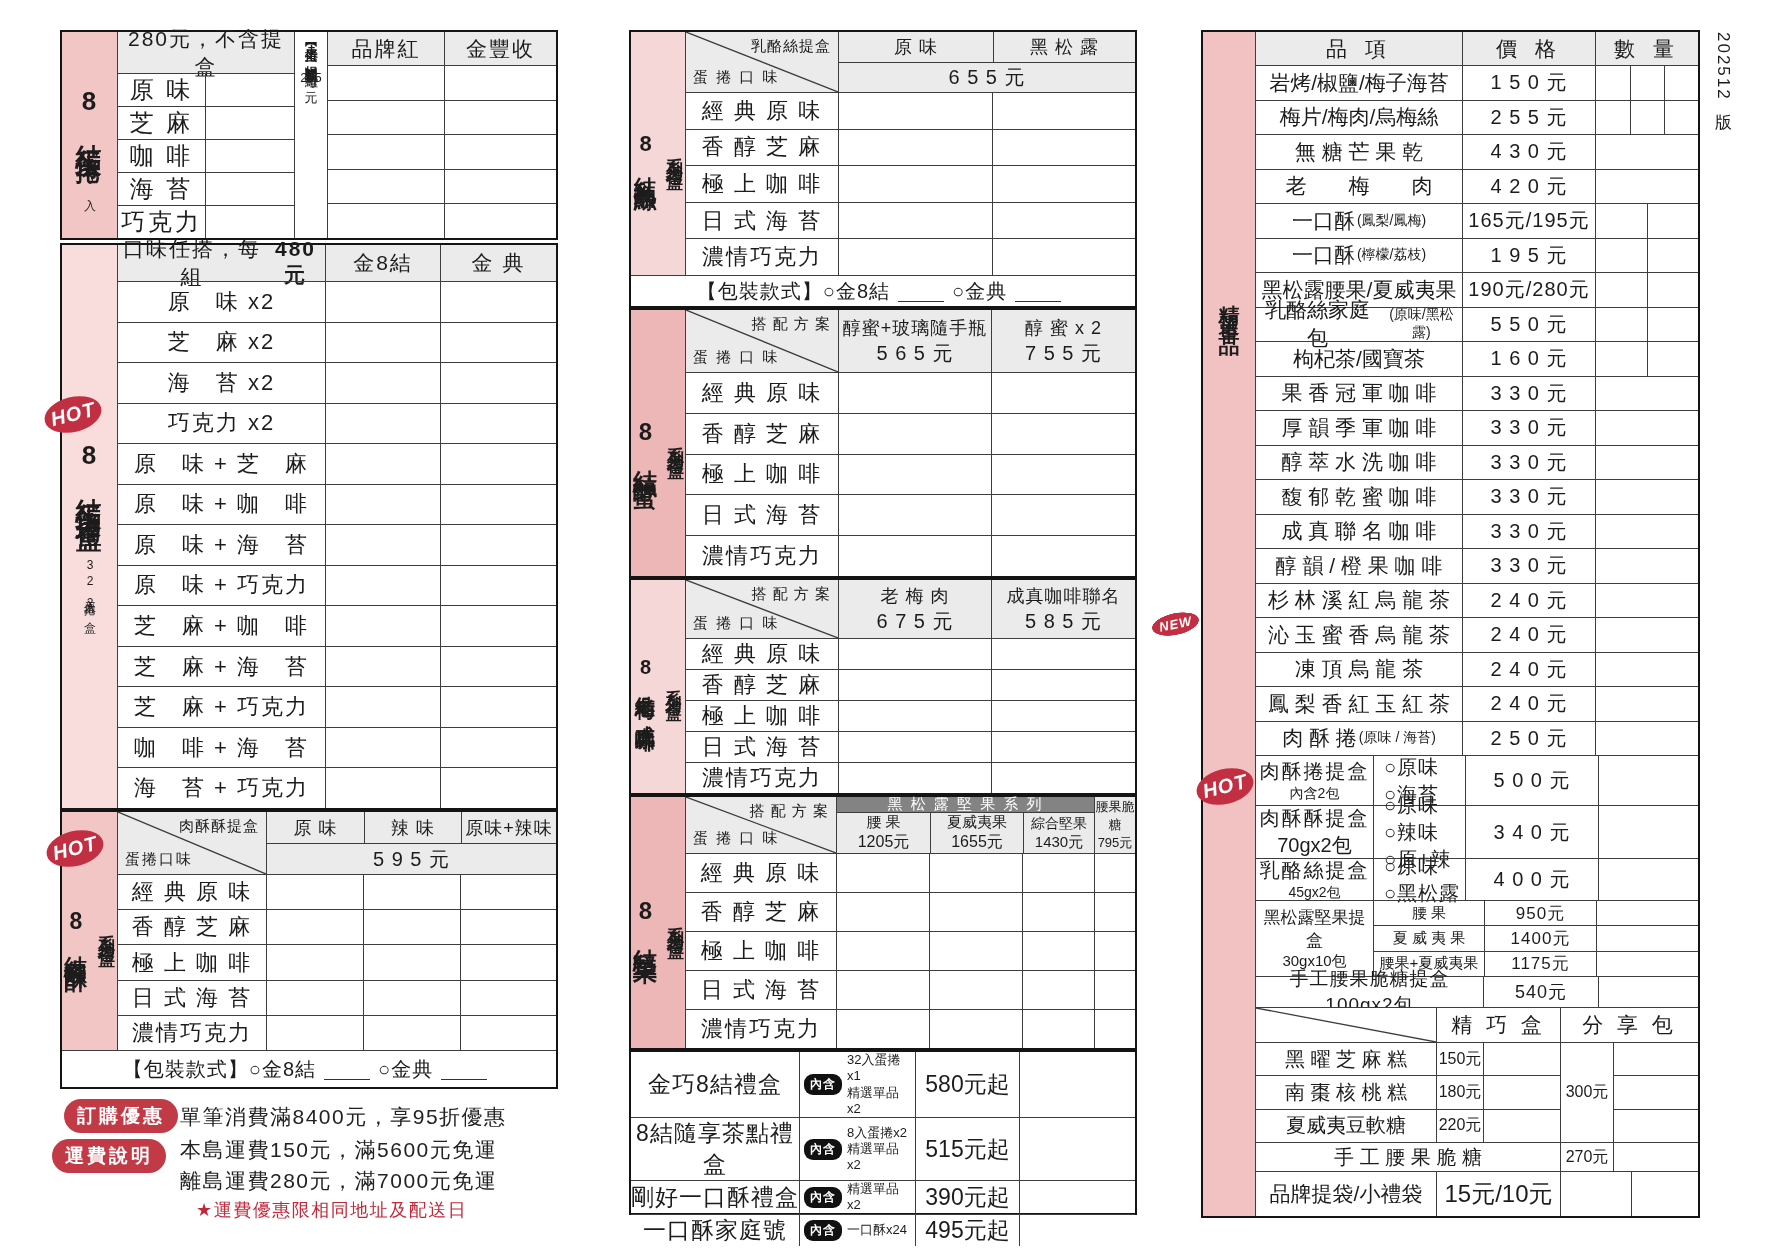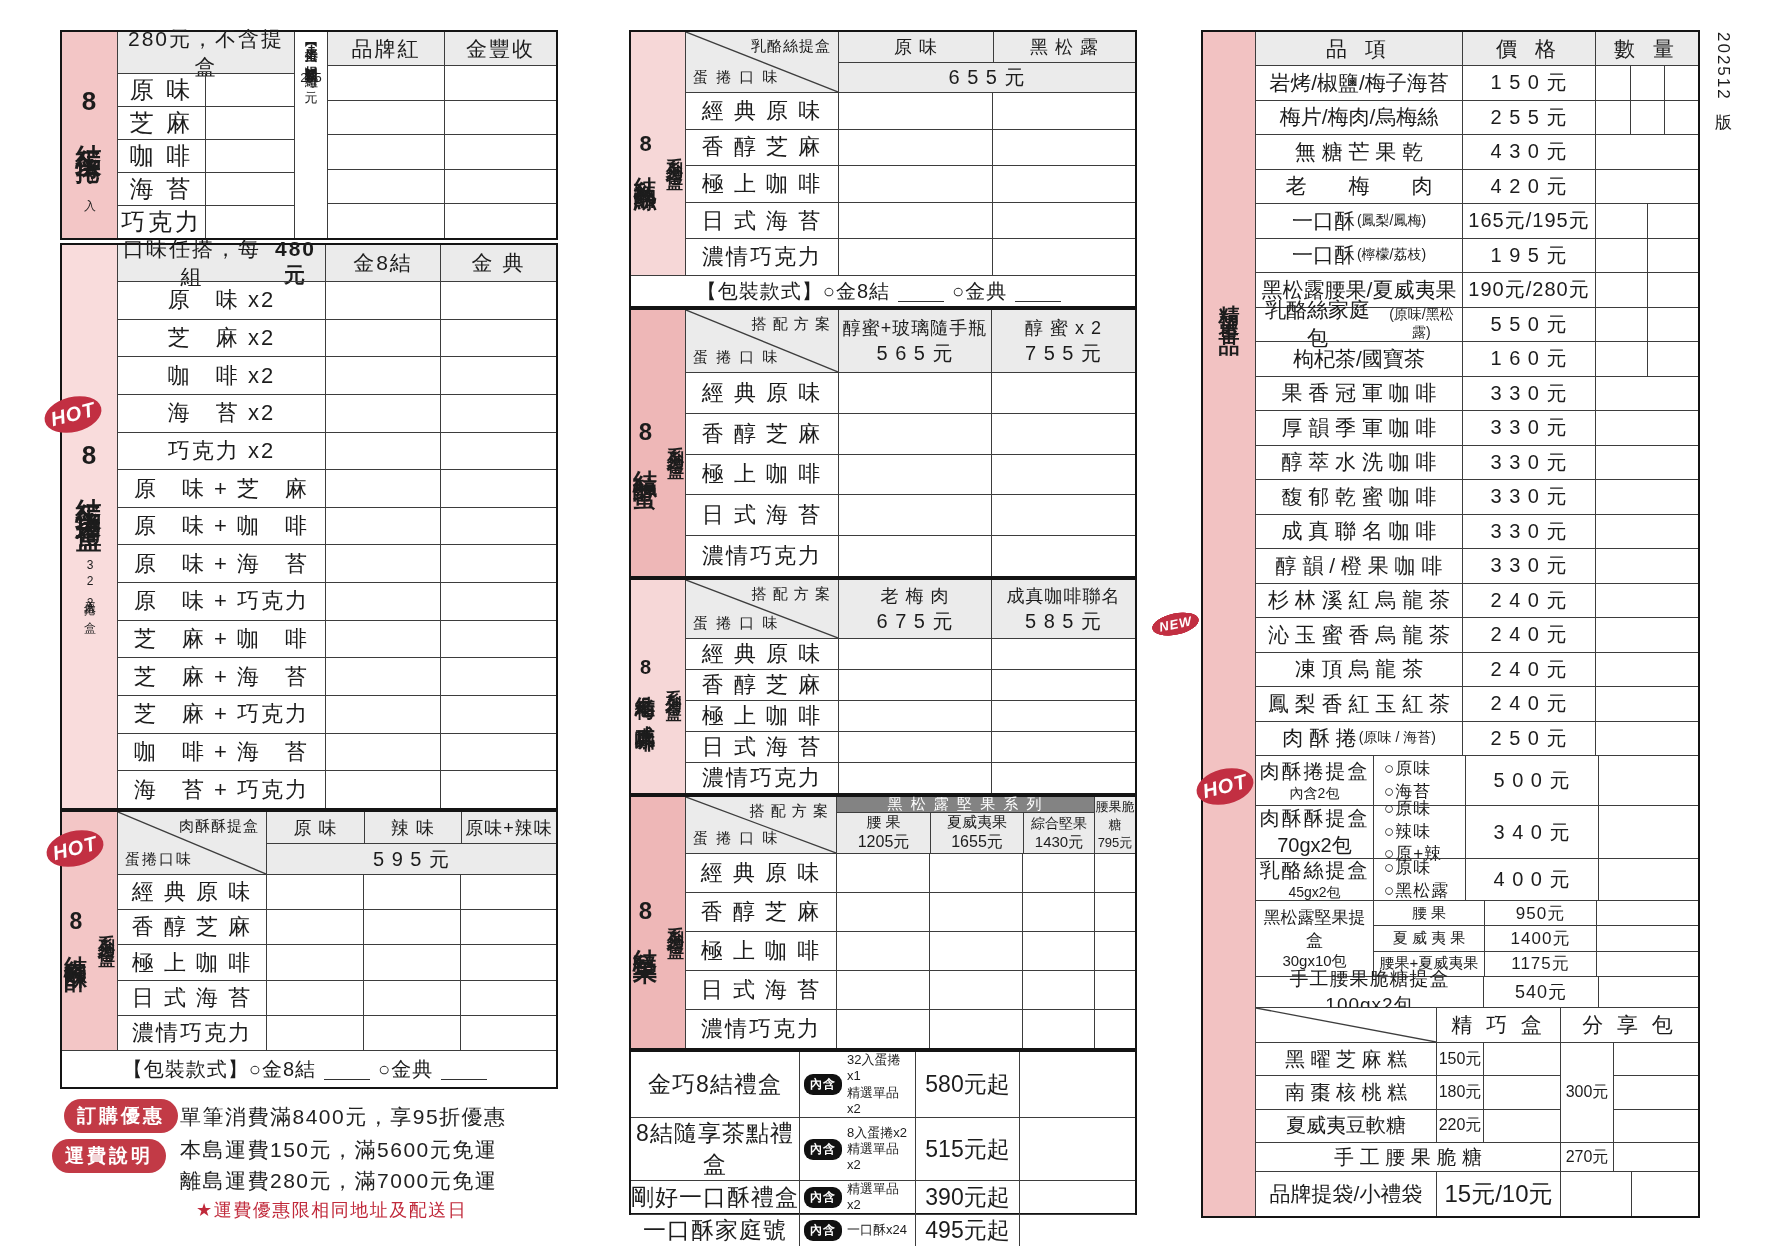--- a/index.html
+++ b/index.html
@@ -45,21 +45,21 @@
   .note-text{position:absolute;font-size:21px;letter-spacing:1.5px;color:#222}
   .blank-line{display:inline-block;width:46px;border-bottom:1.6px solid #333;height:1.1em;margin:0 8px}
   .pack{display:flex;align-items:center;justify-content:center;font-size:20px;letter-spacing:1px;background:#fff}
   .band{position:relative;background:#f2c2c2}
   .band-label{position:absolute;top:256px;left:50%;transform:translateX(-50%);writing-mode:vertical-rl;
               text-orientation:upright;font-weight:bold;font-size:21px;letter-spacing:10px}
   .c-qty{position:relative}
   .c-qty[data-qty="2"]::before{content:"";position:absolute;left:50%;top:0;bottom:0;border-left:1.3px solid #3d3d3d}
   .c-qty[data-qty="3"]::before{content:"";position:absolute;left:33.3%;top:0;bottom:0;border-left:1.3px solid #3d3d3d}
   .c-qty[data-qty="3"]::after{content:"";position:absolute;left:66.6%;top:0;bottom:0;border-left:1.3px solid #3d3d3d}
-  .opt{font-size:17px;line-height:1.35;text-align:center;letter-spacing:1px}
+  .opt{font-size:20px;line-height:1.35;text-align:center;letter-spacing:1px}
   .version{position:absolute;writing-mode:vertical-rl;text-orientation:mixed;font-size:17px;letter-spacing:2px}
   .gift-name{font-size:23px;letter-spacing:1px}
   .contains{display:flex;align-items:center;gap:5px;padding:0 4px;justify-content:flex-start}
   .contains .lines{display:flex;flex-direction:column;font-size:13px;line-height:1.25;text-align:left}
   .contains .lines span:empty{display:none}
   .red{color:#c0293a}
 </style>
 </head>
 <body>
 
@@ -155,25 +155,20 @@
             <div class="cell bl" style="width:115px"></div>
             <div class="cell bl fx"></div>
           </div>
 
           <div class="row bt fx">
             <div class="cell lbl" style="width:207px">芝　麻 x2</div>
             <div class="cell bl" style="width:115px"></div>
             <div class="cell bl fx"></div>
           </div>
 
-          <div class="row bt fx">
-            <div class="cell lbl" style="width:207px">咖　啡 x2</div>
-            <div class="cell bl" style="width:115px"></div>
-            <div class="cell bl fx"></div>
-          </div>
 
           <div class="row bt fx">
             <div class="cell lbl" style="width:207px">海　苔 x2</div>
             <div class="cell bl" style="width:115px"></div>
             <div class="cell bl fx"></div>
           </div>
 
           <div class="row bt fx">
             <div class="cell lbl" style="width:207px">巧克力 x2</div>
             <div class="cell bl" style="width:115px"></div>

